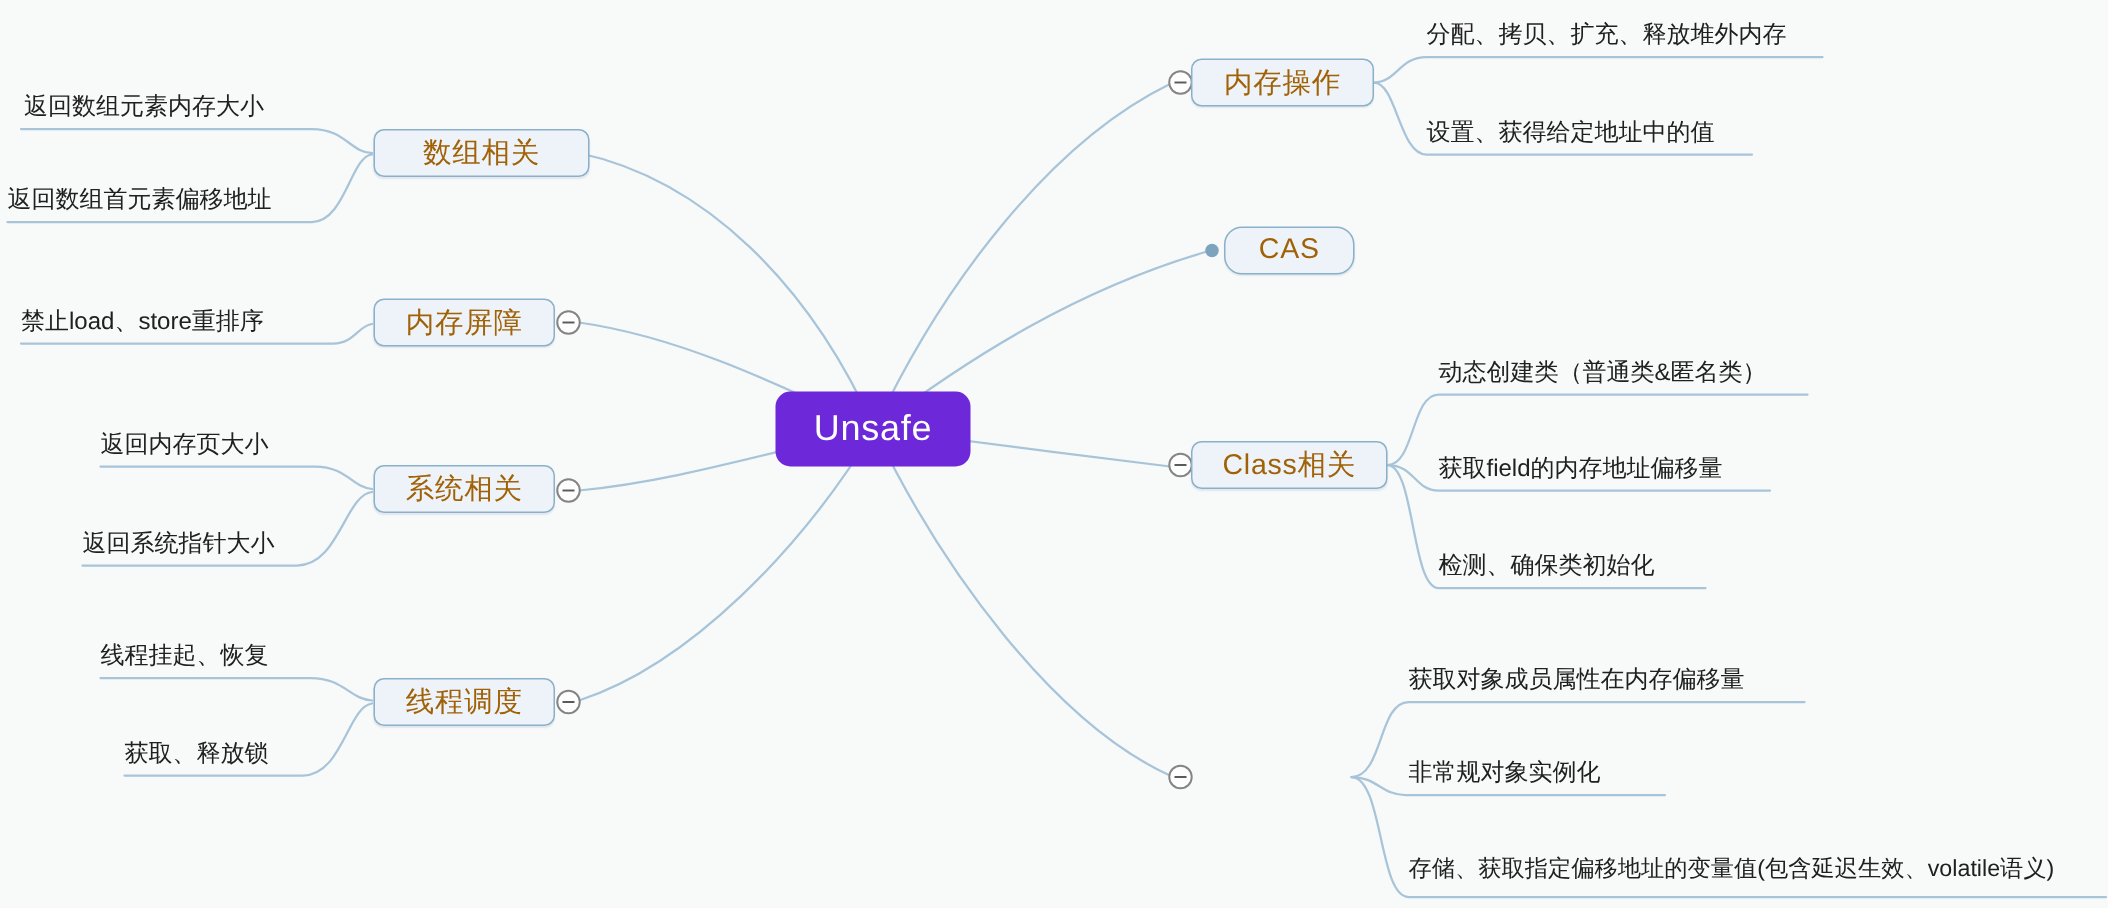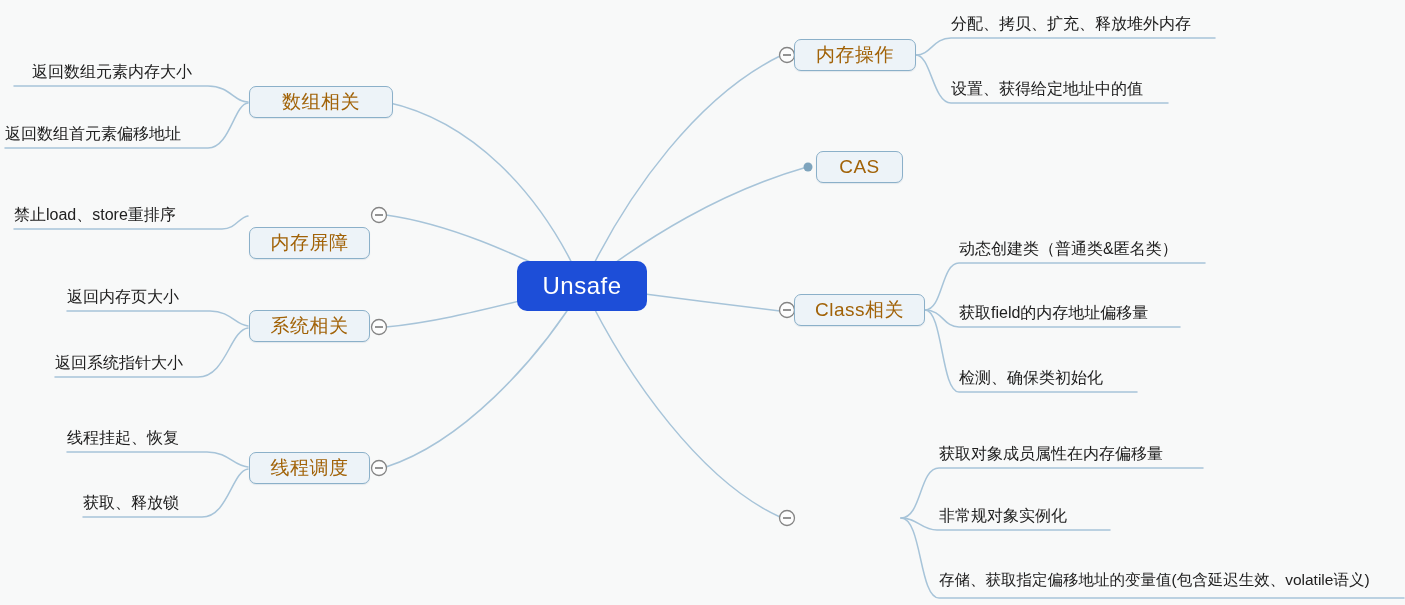--- a/index.html
+++ b/index.html
@@ -11,21 +11,21 @@
   #wires{position:absolute;left:0;top:0;width:1405px;height:605px;}
   .node{
     position:absolute;box-sizing:border-box;height:32px;
     background:#edf3f8;border:1.4px solid #8bb0c9;border-radius:7px;
     display:flex;align-items:center;justify-content:center;
     font-size:19px;color:#a16207;letter-spacing:.5px;white-space:nowrap;
     box-shadow:0 1px 1px rgba(120,150,175,.18);
   }
   .central{
     position:absolute;left:517px;top:261px;width:130px;height:50px;
-    background:#1d4ed8;border-radius:10px;
+    background:#6d28d9;border-radius:10px;
     display:flex;align-items:center;justify-content:center;
     color:#fff;font-size:24px;letter-spacing:.5px;
   }
   .leaf{
     position:absolute;height:22px;line-height:22px;
     font-size:16px;color:#202020;text-align:left;white-space:nowrap;
   }
   .leaf.small{font-size:15.5px;}
 </style>
 </head>
@@ -92,29 +92,29 @@
         <circle cx="787" cy="518" r="7.5" fill="#fdfdfd" stroke="#848484" stroke-width="1.3"></circle>
         <line x1="783" y1="518" x2="791" y2="518" stroke="#5a5a5a" stroke-width="1.3"></line>
       </g>
       <circle cx="808" cy="167" r="4.5" fill="#7ea4bd"></circle>
     </g>
   </svg>
 
   <div class="central">Unsafe</div>
 
   <div class="node" style="left:249px;top:86px;width:144px;">数组相关</div>
-  <div class="node" style="left:249px;top:199px;width:121px;margin-top:28px;">内存屏障</div>
+  <div class="node" style="left:249px;top:199px;width:121px;">内存屏障</div>
   <div class="node" style="left:249px;top:310px;width:121px;">系统相关</div>
   <div class="node" style="left:249px;top:452px;width:121px;">线程调度</div>
 
   <div class="node" style="left:794px;top:39px;width:122px;">内存操作</div>
-  <div class="node" style="left:816px;top:151px;width:87px;">CAS</div>
+  <div class="node" style="left:816px;top:151px;width:87px;border-radius:12px;">CAS</div>
   <div class="node" style="left:794px;top:294px;width:131px;">Class相关</div>
 
-  <div class="leaf" style="left:32px;top:61px;width:196px;">返回数组元素内存大小</div>
+  <div class="leaf" style="left:16px;top:61px;width:196px;">返回数组元素内存大小</div>
   <div class="leaf" style="left:5px;top:123px;width:205px;">返回数组首元素偏移地址</div>
   <div class="leaf" style="left:14px;top:204px;width:210px;">禁止load、store重排序</div>
   <div class="leaf" style="left:67px;top:286px;width:145px;">返回内存页大小</div>
   <div class="leaf" style="left:55px;top:352px;width:145px;">返回系统指针大小</div>
   <div class="leaf" style="left:67px;top:427px;width:142px;">线程挂起、恢复</div>
   <div class="leaf" style="left:83px;top:492px;width:121px;">获取、释放锁</div>
 
   <div class="leaf" style="left:951px;top:13px;width:264px;">分配、拷贝、扩充、释放堆外内存</div>
   <div class="leaf" style="left:951px;top:78px;width:217px;">设置、获得给定地址中的值</div>
   <div class="leaf" style="left:959px;top:238px;width:246px;">动态创建类（普通类&amp;匿名类）</div>

